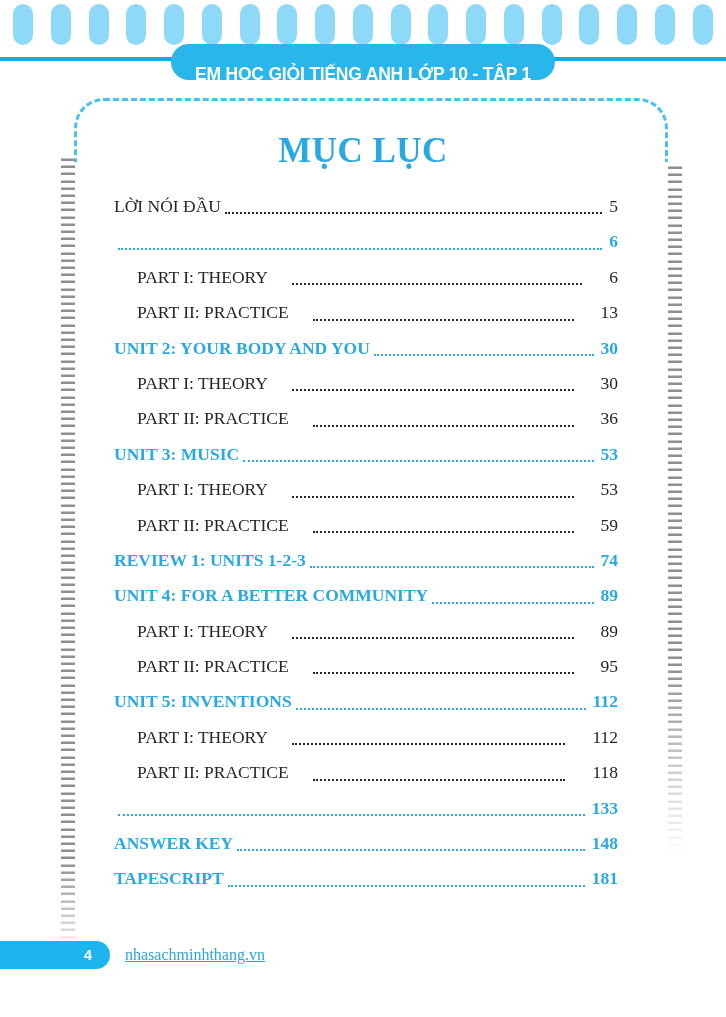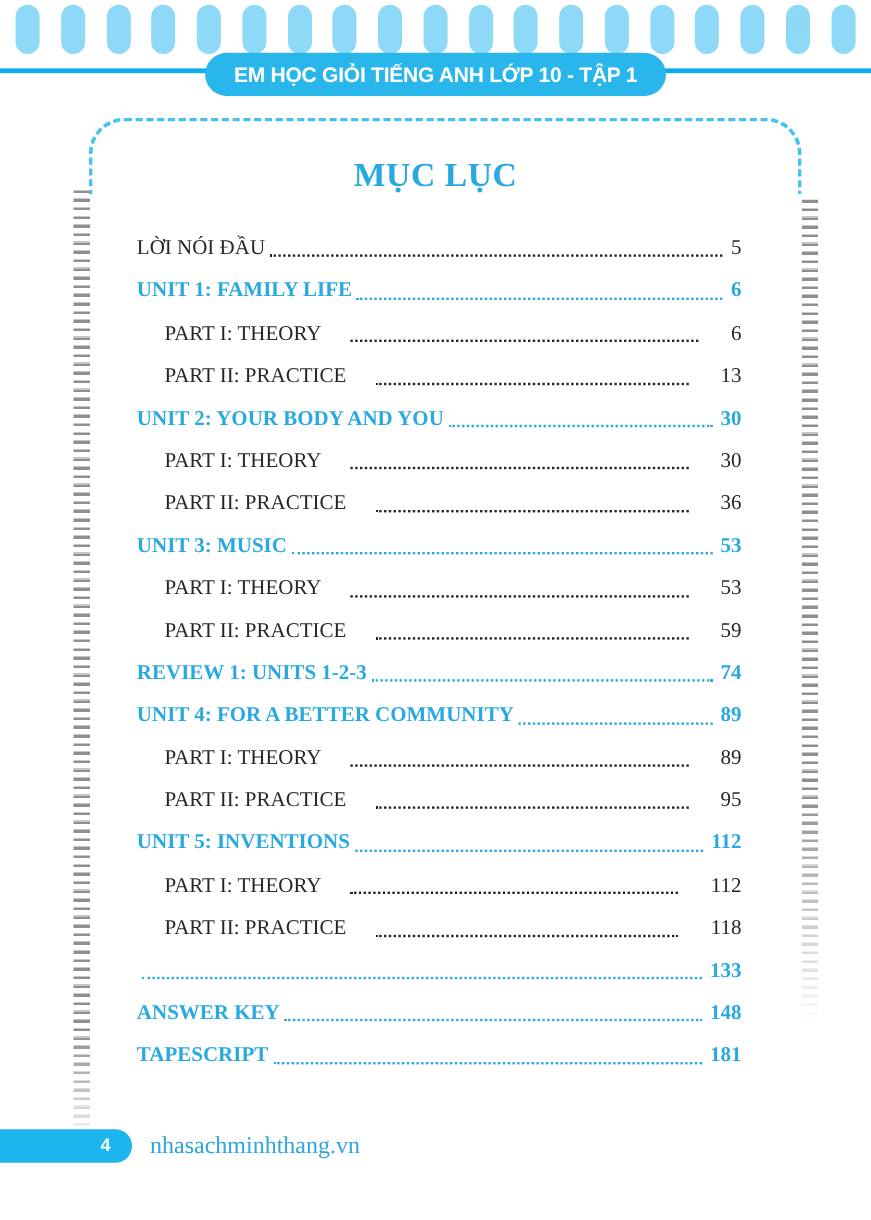--- a/index.html
+++ b/index.html
@@ -39,21 +39,21 @@
     background: var(--rule_blue, #0daee8);
   }
 
   
   .header-badge {
     position: absolute;
     top: 44px;
     left: 50%;
     transform: translateX(-50%);
     height: 36px;
-    padding: 0 24px;
+    padding: 12px 24px;
     border-radius: 18px;
     background: var(--badge_blue, #29b6ea);
     color: #ffffff;
     font-family: "Liberation Sans", "DejaVu Sans", sans-serif;
     font-weight: 700;
     font-size: 17.5px;
     letter-spacing: -0.2px;
     line-height: 36px;
     white-space: nowrap;
   }
@@ -94,21 +94,21 @@
     -webkit-mask-image: linear-gradient(to bottom, #000 72%, transparent 100%);
             mask-image: linear-gradient(to bottom, #000 72%, transparent 100%);
   }
 
   
   .page-title {
     position: absolute;
     top: 131px;
     left: 0; right: 0;
     text-align: center;
-    font-size: 28px;
+    font-size: 35px;
     font-weight: 700;
     letter-spacing: 0.5px;
     color: var(--accent_blue, #29a9e1);
   }
 
   
   .toc-list {
     position: absolute;
     top: 189px;
     left: 114px;
@@ -151,22 +151,23 @@
     line-height: 28px;
     text-align: right;
     padding-right: 18px;
   }
   .footer-website {
     position: absolute;
     top: 941px;
     left: 125px;
     height: 28px;
     line-height: 28px;
-    font-size: 20px;
+    font-size: 16px;
     color: var(--footer_text_blue, #2fa5da);
+    text-decoration: underline;
   }
 </style>
 </head>
 <body>
 
 <div class="page">
 
   <div class="capsule-row">
       <div class="capsule"></div>
       <div class="capsule"></div>
@@ -200,21 +201,20 @@
 
   <div class="page-title">MỤC LỤC</div>
 
   <div class="toc-list">
       <div class="toc-row plain">
         <span class="toc-label">LỜI NÓI ĐẦU</span>
         <span class="toc-dots"></span>
         <span class="toc-page">5</span>
       </div>
       <div class="toc-row unit">
-        <span class="toc-label">UNIT 1: FAMILY LIFE</span>
         <span class="toc-dots"></span>
         <span class="toc-page">6</span>
       </div>
       <div class="toc-row sub">
         <span class="toc-label">PART I: THEORY</span>
         <span class="toc-dots"></span>
         <span class="toc-page">6</span>
       </div>
       <div class="toc-row sub">
         <span class="toc-label">PART II: PRACTICE</span>

